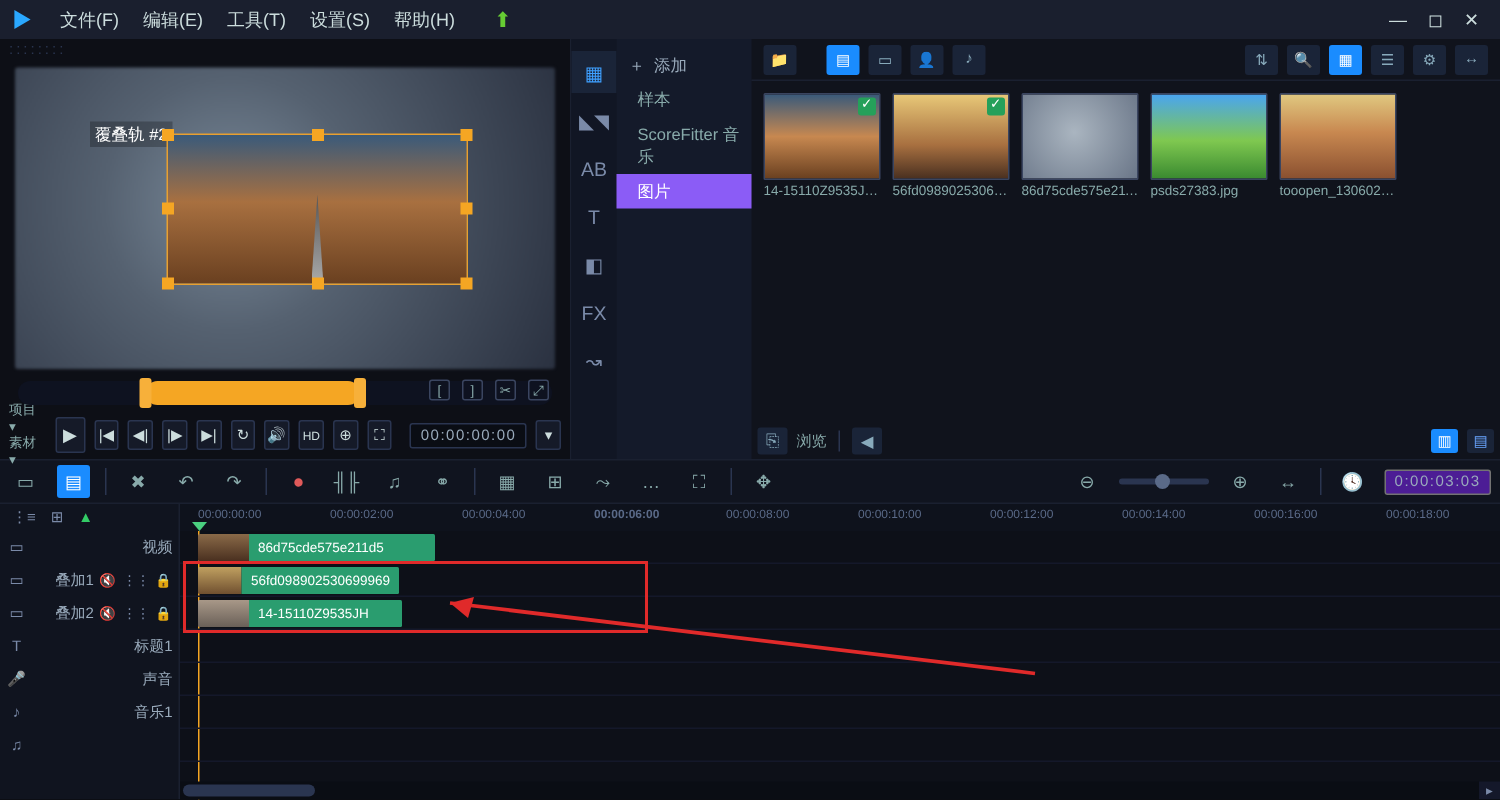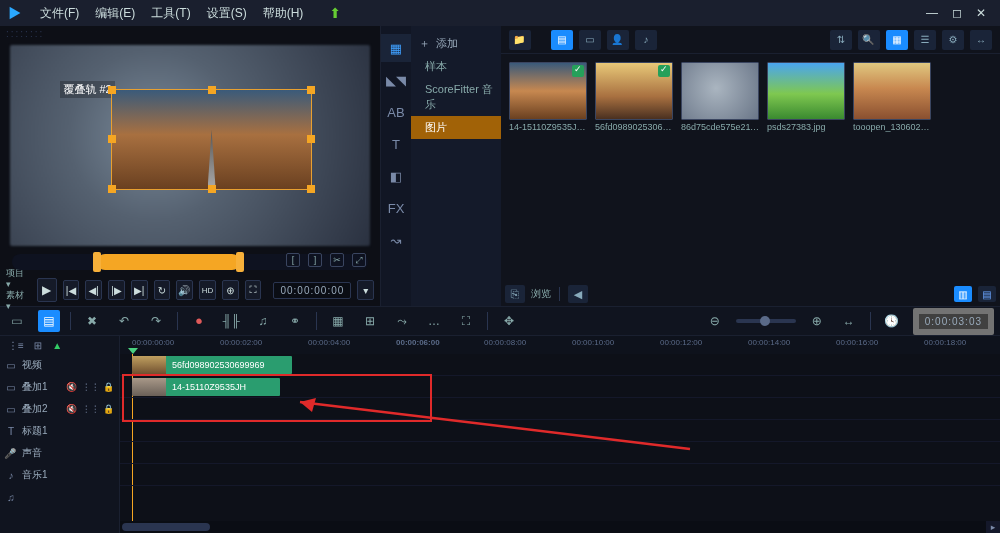--- a/index.html
+++ b/index.html
@@ -44,21 +44,21 @@
 
 
 .library { flex:1; display:flex; background:#10131c; border-left:1px solid #1a2030; }
 .lib-side { width:120px; display:flex; }
 .lib-icons { width:30px; background:#111624; display:flex; flex-direction:column; padding-top:8px; gap:4px;}
 .lib-icons .licon { width:30px; height:28px; display:flex; align-items:center; justify-content:center; color:#7a8aa8; cursor:pointer; font-size:13px; }
 .lib-icons .licon.active { background:#1a2438; color:#3fa0ff; }
 .lib-tree { width:90px; background:#141a2a; padding-top:6px; }
 .lib-add { display:flex; align-items:center; gap:6px; padding:4px 8px; color:#9ab; cursor:pointer; }
 .lib-item { padding:4px 8px 4px 14px; color:#8aa; cursor:pointer; font-size:11px; }
-.lib-item.sel { background:#a16207; color:#fff; }
+.lib-item.sel { background:#8b5cf6; color:#fff; }
 .lib-main { flex:1; display:flex; flex-direction:column; }
 .lib-bar { height:28px; display:flex; align-items:center; padding:4px 8px; gap:6px; border-bottom:1px solid #1a2030;}
 .lb-btn { width:22px; height:20px; background:#1a2438; border-radius:2px; display:flex;align-items:center;justify-content:center;color:#8ab;font-size:10px;cursor:pointer;}
 .lb-btn.active { background:#1a8cff; color:#fff; }
 .lib-bar .spacer { flex:1; }
 .lib-grid { flex:1; padding:8px; display:flex; flex-wrap:wrap; gap:8px; align-content:flex-start; overflow:hidden; }
 .thumb { width:78px; }
 .thumb .img { width:78px; height:58px; border:1px solid #3a4560; border-radius:1px; position:relative; }
 .thumb .chk { position:absolute; top:2px; right:2px; width:12px; height:12px; background:#25a05a; border-radius:2px; }
 .thumb .chk::after{content:"✓";color:#fff;font-size:9px;position:absolute;left:2px;top:-1px;}
@@ -76,43 +76,43 @@
 .lib-foot .rbtn { width:18px;height:16px;background:#1a2438;color:#6aa5ff;font-size:10px;display:flex;align-items:center;justify-content:center;border-radius:2px;cursor:pointer;}
 .lib-foot .rbtn.active{background:#1a8cff;color:#fff;}
 
 
 .tl-toolbar { height:30px; background:#10141f; display:flex; align-items:center; padding:0 6px; gap:10px; border-top:1px solid #1a2030; border-bottom:1px solid #1a2030;}
 .tl-toolbar .tbtn { width:22px; height:22px; display:flex; align-items:center; justify-content:center; color:#8aa; cursor:pointer; border-radius:2px; font-size:12px;}
 .tl-toolbar .tbtn.active { background:#1a8cff; color:#fff; }
 .tl-toolbar .vsep { width:1px; height:18px; background:#2a3550; }
 .tl-toolbar .zoom-track { flex:0 0 60px; height:4px; background:#2a3550; border-radius:2px; position:relative; }
 .tl-toolbar .zoom-knob { position:absolute; left:40%; top:-3px; width:10px;height:10px;background:#5a6a88;border-radius:5px; }
-.tl-toolbar .tl-time { background:#404040; border:6px solid #737373; padding:2px 6px; color:#9ab; font-size:10px; letter-spacing:1px; border-radius:2px; }
+.tl-toolbar .tl-time { background:#4c1d95; border:1px solid #737373; padding:2px 6px; color:#9ab; font-size:10px; letter-spacing:1px; border-radius:2px; }
 
 
 .timeline { height:197px; background:#0d1018; display:flex; position:relative; overflow:hidden;}
 .track-head { width:120px; background:#10141f; border-right:1px solid #1a2030; }
 .th-top { height:18px; display:flex; align-items:center; padding:0 8px; gap:10px;}
 .th-top span { color:#7a8aa8; font-size:10px; cursor:pointer; }
 .th-row { height:22px; display:flex; align-items:center; padding:0 4px; gap:4px; }
 .th-row .glyph { width:14px; text-align:center; color:#7a8aa8; font-size:10px; }
-.th-row .lbl { flex:1; color:#9ab; font-size:10px; }
+.th-row .lbl { flex:1; color:#9ab; font-size:10px;text-align:right; }
 .th-row .mute,.th-row .solo,.th-row .lock { color:#7a8aa8; font-size:9px; cursor:pointer; }
 .track-body { flex:1; position:relative; }
 .ruler { height:18px; background:#0e121c; position:relative; }
 .ruler-tick { position:absolute; top:2px; color:#5a6a88; font-size:8px; }
 .playhead { position:absolute; top:18px; left:12px; width:0; height:180px; border-left:1px solid #f5a623; }
 .playhead::before { content:""; position:absolute; left:-5px; top:-6px; width:0;height:0;border-left:5px solid transparent;border-right:5px solid transparent;border-top:6px solid #4ad080; }
 .track-row { height:22px; border-bottom:1px solid #14182a; position:relative; }
 .clip { position:absolute; top:2px; height:18px; left:12px; display:flex; border-radius:1px; overflow:hidden; }
 .clip .cthumb { width:34px; height:100%; background:#6a5a40; }
 .clip .cname { flex:1; background:#2a9d6f; color:#fff; font-size:9px; line-height:18px; padding:0 6px; white-space:nowrap; }
 .clip1{width:158px}.clip1 .cthumb{background:linear-gradient(#8a6a48,#4a3020);} 
-.clip2{width:160px}.clip2 .cthumb{background:linear-gradient(#c0a060,#705030);} 
-.clip3{width:148px}.clip3 .cthumb{background:linear-gradient(#a89888,#6a6058);} 
+.clip2{width:134px}.clip2 .cthumb{background:linear-gradient(#c0a060,#705030);} 
+.clip3{width:136px}.clip3 .cthumb{background:linear-gradient(#a89888,#6a6058);} 
 .highlight-box { position:absolute; top:38px; left:2px; width:310px; height:48px; border:2px solid #e02a2a; pointer-events:none; }
 .arrow-svg { position:absolute; top:58px; left:160px; width:420px; height:60px; pointer-events:none; }
 .hscroll { position:absolute; bottom:0; left:120px; right:0; height:12px; background:#0a0d14; }
 .hscroll .thumb-bar { position:absolute; left:2px; top:2px; width:10%; height:8px; background:#2a3550; border-radius:4px; }
 .hscroll .end { position:absolute; right:0; top:0; width:14px; height:12px; background:#14182a; color:#7a8aa8; font-size:9px; text-align:center; line-height:12px;}
 </style>
 </head>
 <body>
 
 <div class="menubar">
@@ -337,20 +337,26 @@
         <span class="ruler-tick" style="left: 276px; font-weight: bold;">00:00:06:00</span>
         <span class="ruler-tick" style="left: 364px;">00:00:08:00</span>
         <span class="ruler-tick" style="left: 452px;">00:00:10:00</span>
         <span class="ruler-tick" style="left: 540px;">00:00:12:00</span>
         <span class="ruler-tick" style="left: 628px;">00:00:14:00</span>
         <span class="ruler-tick" style="left: 716px;">00:00:16:00</span>
         <span class="ruler-tick" style="left: 804px;">00:00:18:00</span>
       </div>
     <div class="playhead"></div>
     <div class="track-row">
+      <div class="clip clip1">
+          <div class="cthumb"></div>
+          <div class="cname">86d75cde575e211d5</div>
+        </div>
+    </div>
+    <div class="track-row">
       <div class="clip clip2">
           <div class="cthumb"></div>
           <div class="cname">56fd098902530699969</div>
         </div>
     </div>
     <div class="track-row">
       <div class="clip clip3">
           <div class="cthumb"></div>
           <div class="cname">14-15110Z9535JH</div>
         </div>

